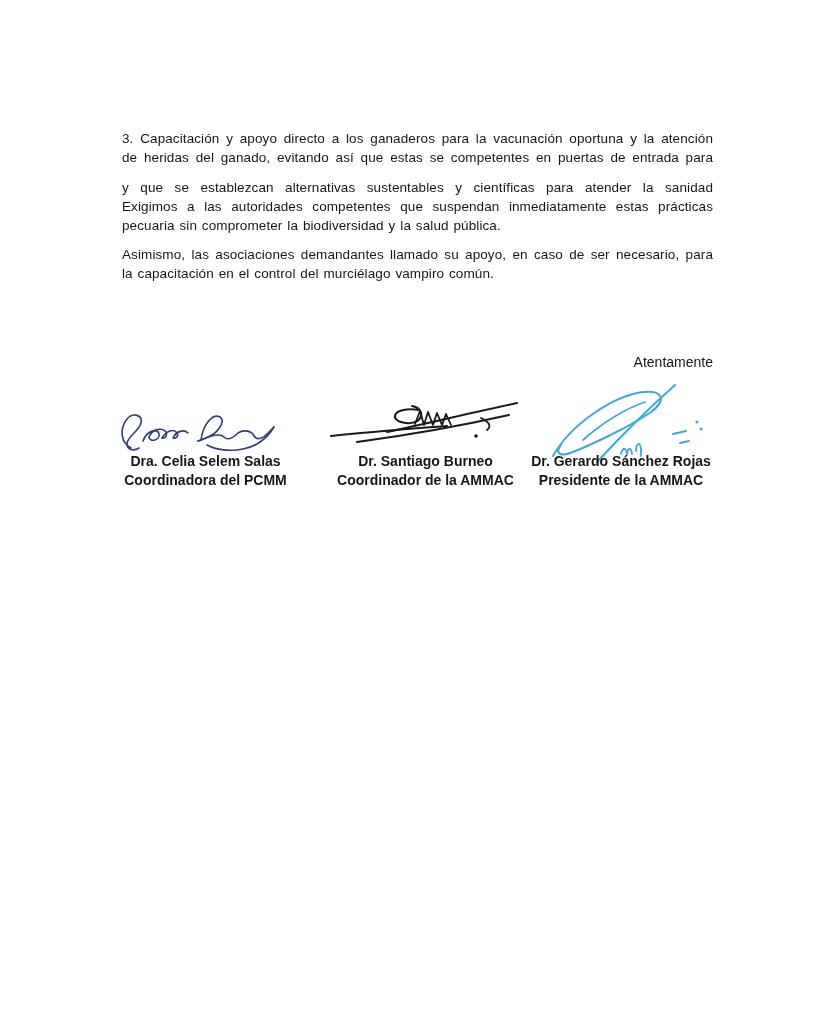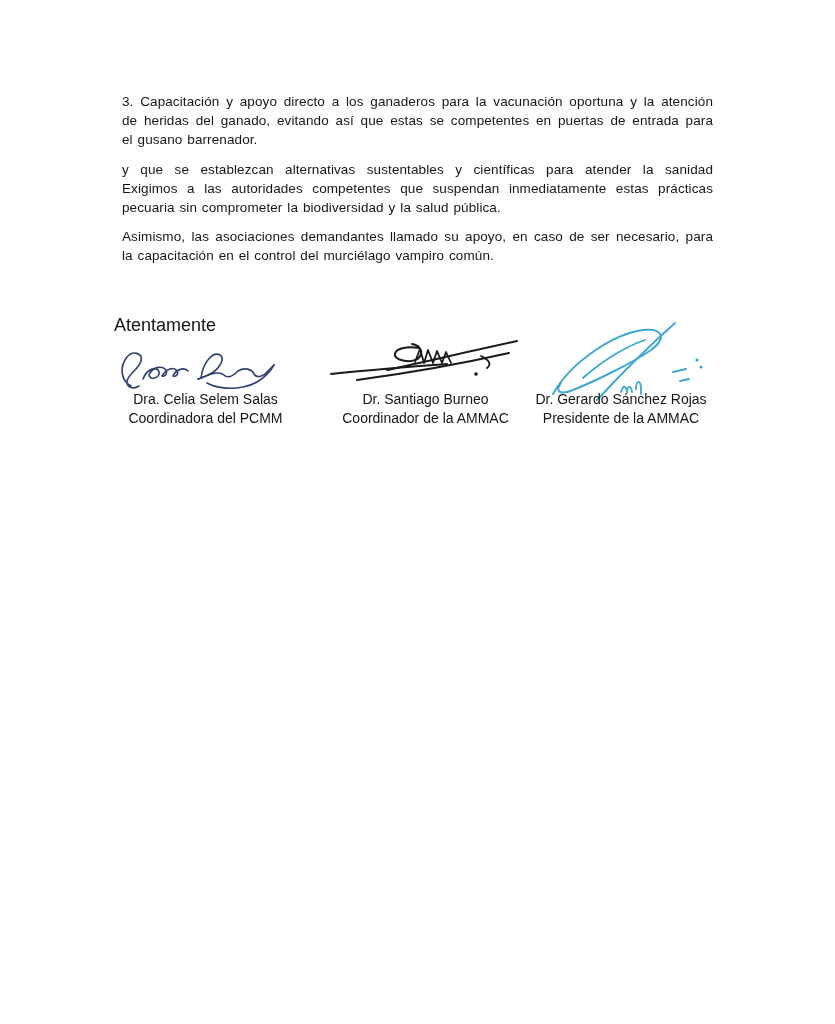--- a/index.html
+++ b/index.html
@@ -8,20 +8,21 @@
     --text:#161616;
   }
   html,body{margin:0;padding:0;background:#ffffff;}
   .page{
     position:relative;
     width:835px;height:886px;
     background:var(--page-bg);
     font-family:"Liberation Sans","DejaVu Sans",sans-serif;
     color:var(--text);
     overflow:hidden;
+    margin-top:37px;
   }
   .content{
     position:absolute;
     left:122px;top:92px;width:591px;
   }
   .para{
     font-size:13.5px;
     line-height:19px;
     letter-spacing:0.1px;
     word-spacing:1px;
@@ -29,26 +30,26 @@
   .pline{text-align:justify;text-align-last:justify;}
   .pline.last{text-align-last:left;}
   .para-item3{margin-bottom:11px;}
   .heading{
     font-size:14px;font-weight:bold;line-height:19px;
     margin-bottom:12px;
   }
   .para-demand{margin-bottom:10px;}
   .para-support{margin-bottom:0;}
   .closing{
-    position:absolute;left:114px;top:316px;width:591px;
-    text-align:left;font-size:18px;line-height:19px;
+    position:absolute;left:122px;top:316px;width:591px;
+    text-align:right;font-size:14px;line-height:19px;
   }
   .sig-col{
-    position:absolute;top:320px;
-    display:flex;flex-direction:column;align-items:center;
+    position:absolute;top:345px;
+    display:flex;flex-direction:column;align-items:center;font-weight:bold;
   }
   .sig-col-1{left:113px;width:185px;}
   .sig-col-2{left:323px;width:205px;}
   .sig-col-3{left:521px;width:200px;}
   .sig-art{position:relative;width:100%;height:70px;}
   .sig-art svg{position:absolute;}
   .sig-1-svg{left:4px;top:24px;}
   .sig-2-svg{left:6px;top:14px;}
   .sig-3-svg{left:4px;top:0px;}
   .sig-name{
@@ -63,21 +64,20 @@
 </style>
 </head>
 <body>
 
 <div class="page">
 
   <div class="content">
     <div class="para para-item3">
         <div class="pline">3. Capacitación y apoyo directo a los ganaderos para la vacunación oportuna y la atención</div>
         <div class="pline">de heridas del ganado, evitando así que estas se competentes en puertas de entrada para</div>
-        <div class="pline last">el gusano barrenador.</div>
       </div>
 
 
     <div class="para para-demand">
         <div class="pline">y que se establezcan alternativas sustentables y científicas para atender la sanidad</div>
         <div class="pline">Exigimos a las autoridades competentes que suspendan inmediatamente estas prácticas</div>
         <div class="pline last">pecuaria sin comprometer la biodiversidad y la salud pública.</div>
       </div>
 
     <div class="para para-support">

